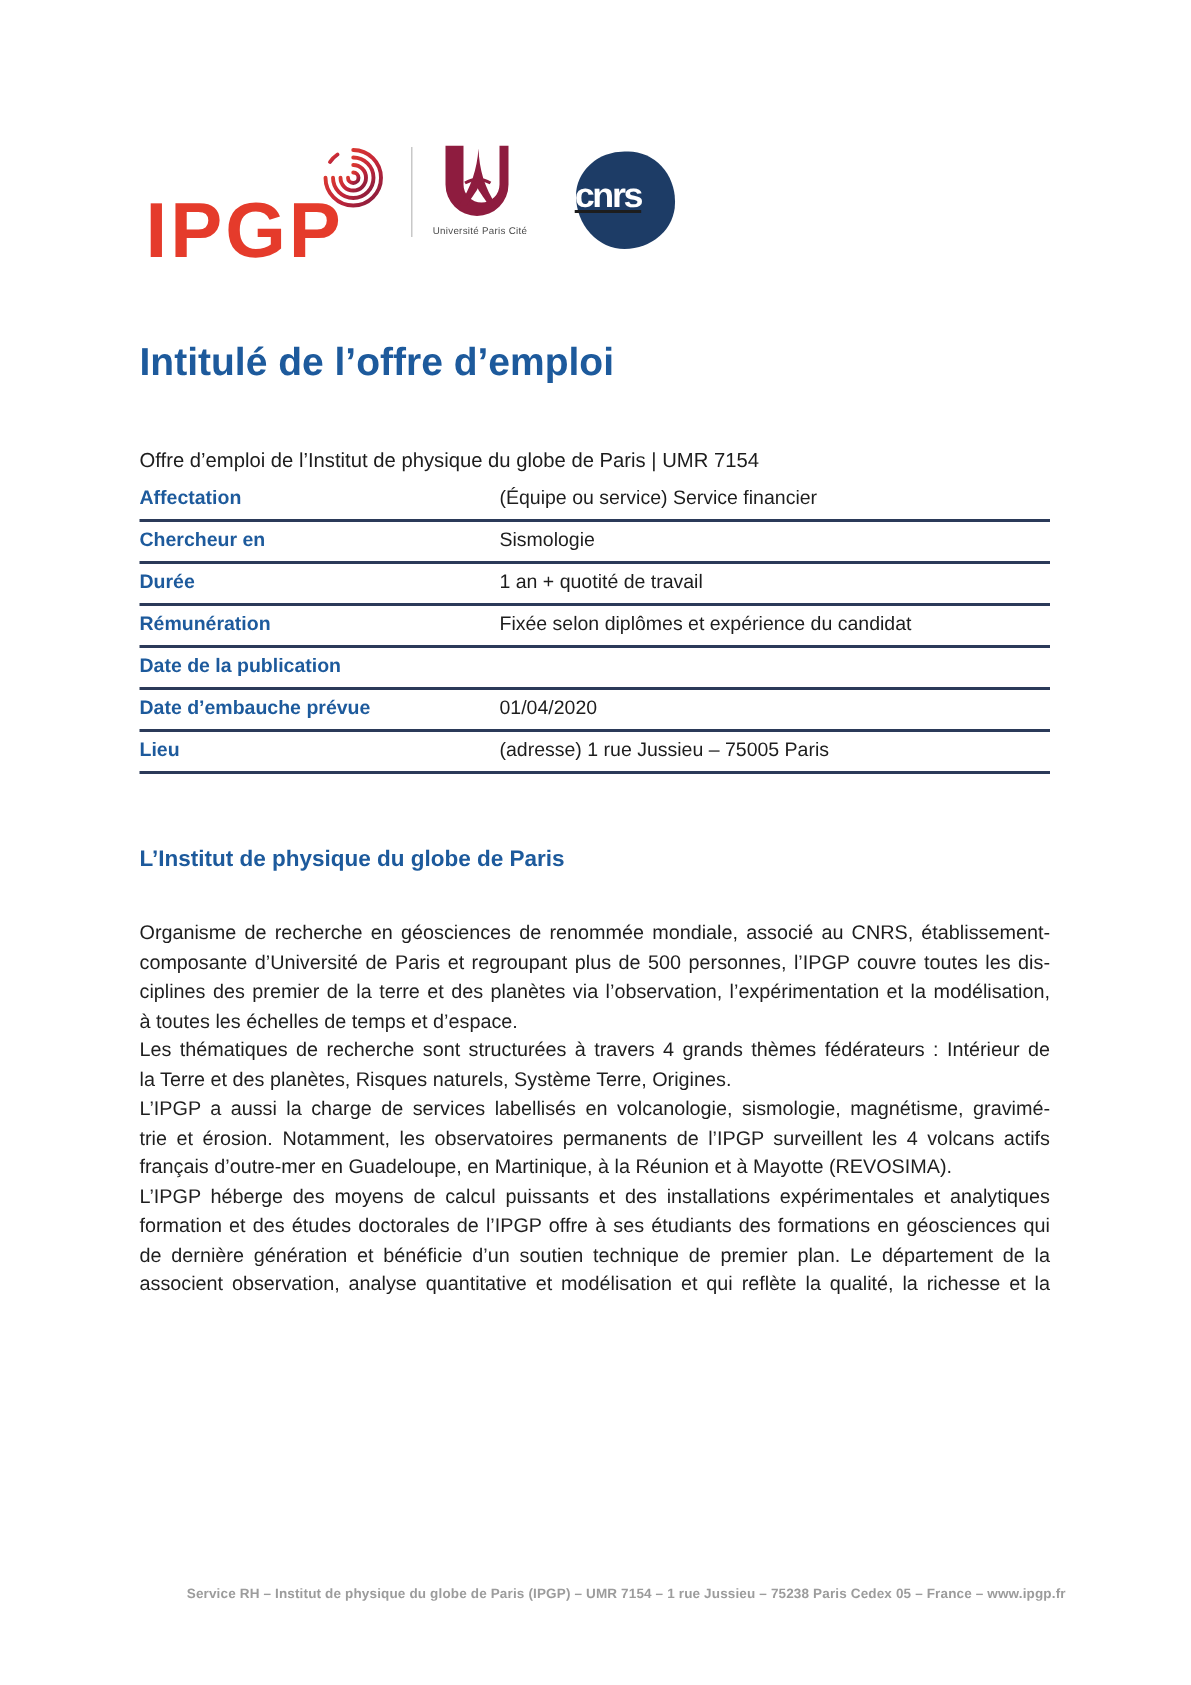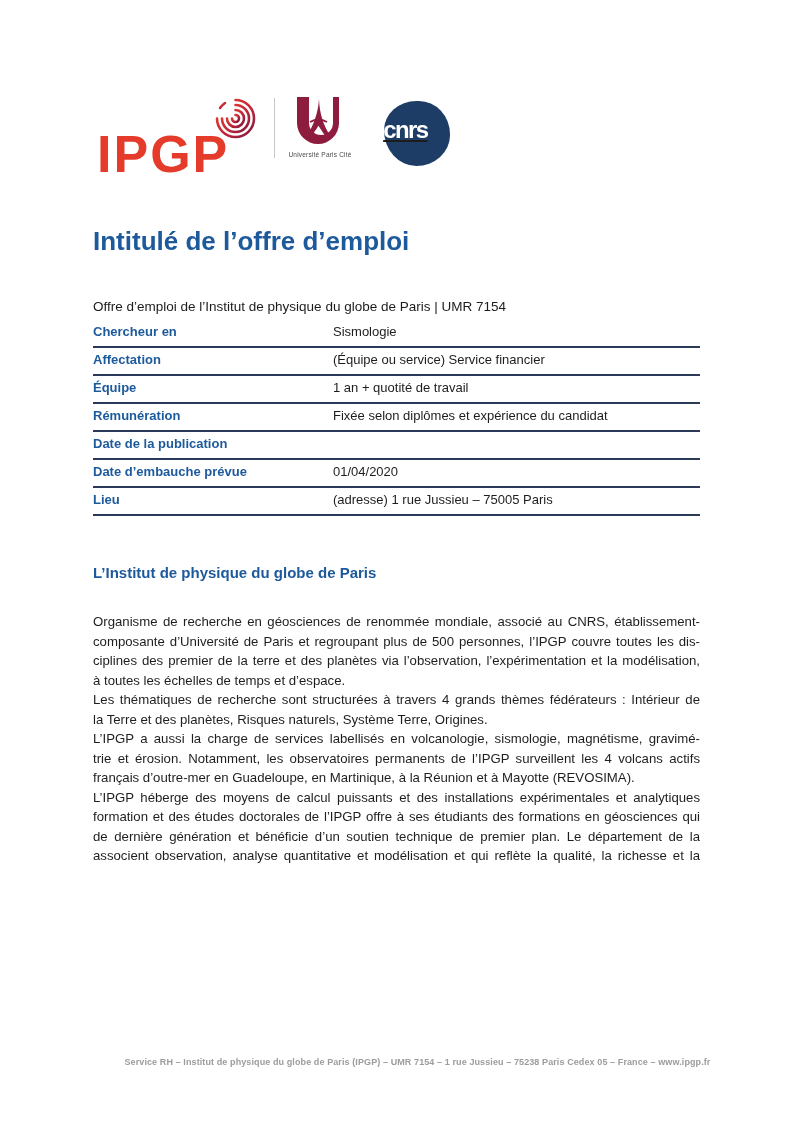--- a/index.html
+++ b/index.html
@@ -117,33 +117,33 @@
     <div class="cnrs-disc">
       <span class="cnrs-text">cnrs</span>
     </div>
   </div>
 
   <div class="page-title">Intitulé de l’offre d’emploi</div>
   <div class="page-subtitle">Offre d’emploi de l’Institut de physique du globe de Paris | UMR 7154</div>
 
   <div class="offer-table">
       <div class="t-row">
+        <div class="t-label">Affectation</div>
+        <div class="t-value">
+          <div class="vline">(Équipe ou service) Service financier</div>
+        </div>
+      </div>
+      <div class="t-row">
         <div class="t-label">Chercheur en</div>
         <div class="t-value">
           <div class="vline">Sismologie</div>
         </div>
       </div>
       <div class="t-row">
-        <div class="t-label">Affectation</div>
-        <div class="t-value">
-          <div class="vline">(Équipe ou service) Service financier</div>
-        </div>
-      </div>
-      <div class="t-row">
-        <div class="t-label">Équipe</div>
+        <div class="t-label">Durée</div>
         <div class="t-value">
           <div class="vline">1 an + quotité de travail</div>
         </div>
       </div>
       <div class="t-row">
         <div class="t-label">Rémunération</div>
         <div class="t-value">
           <div class="vline">Fixée selon diplômes et expérience du candidat</div>
         </div>
       </div>

